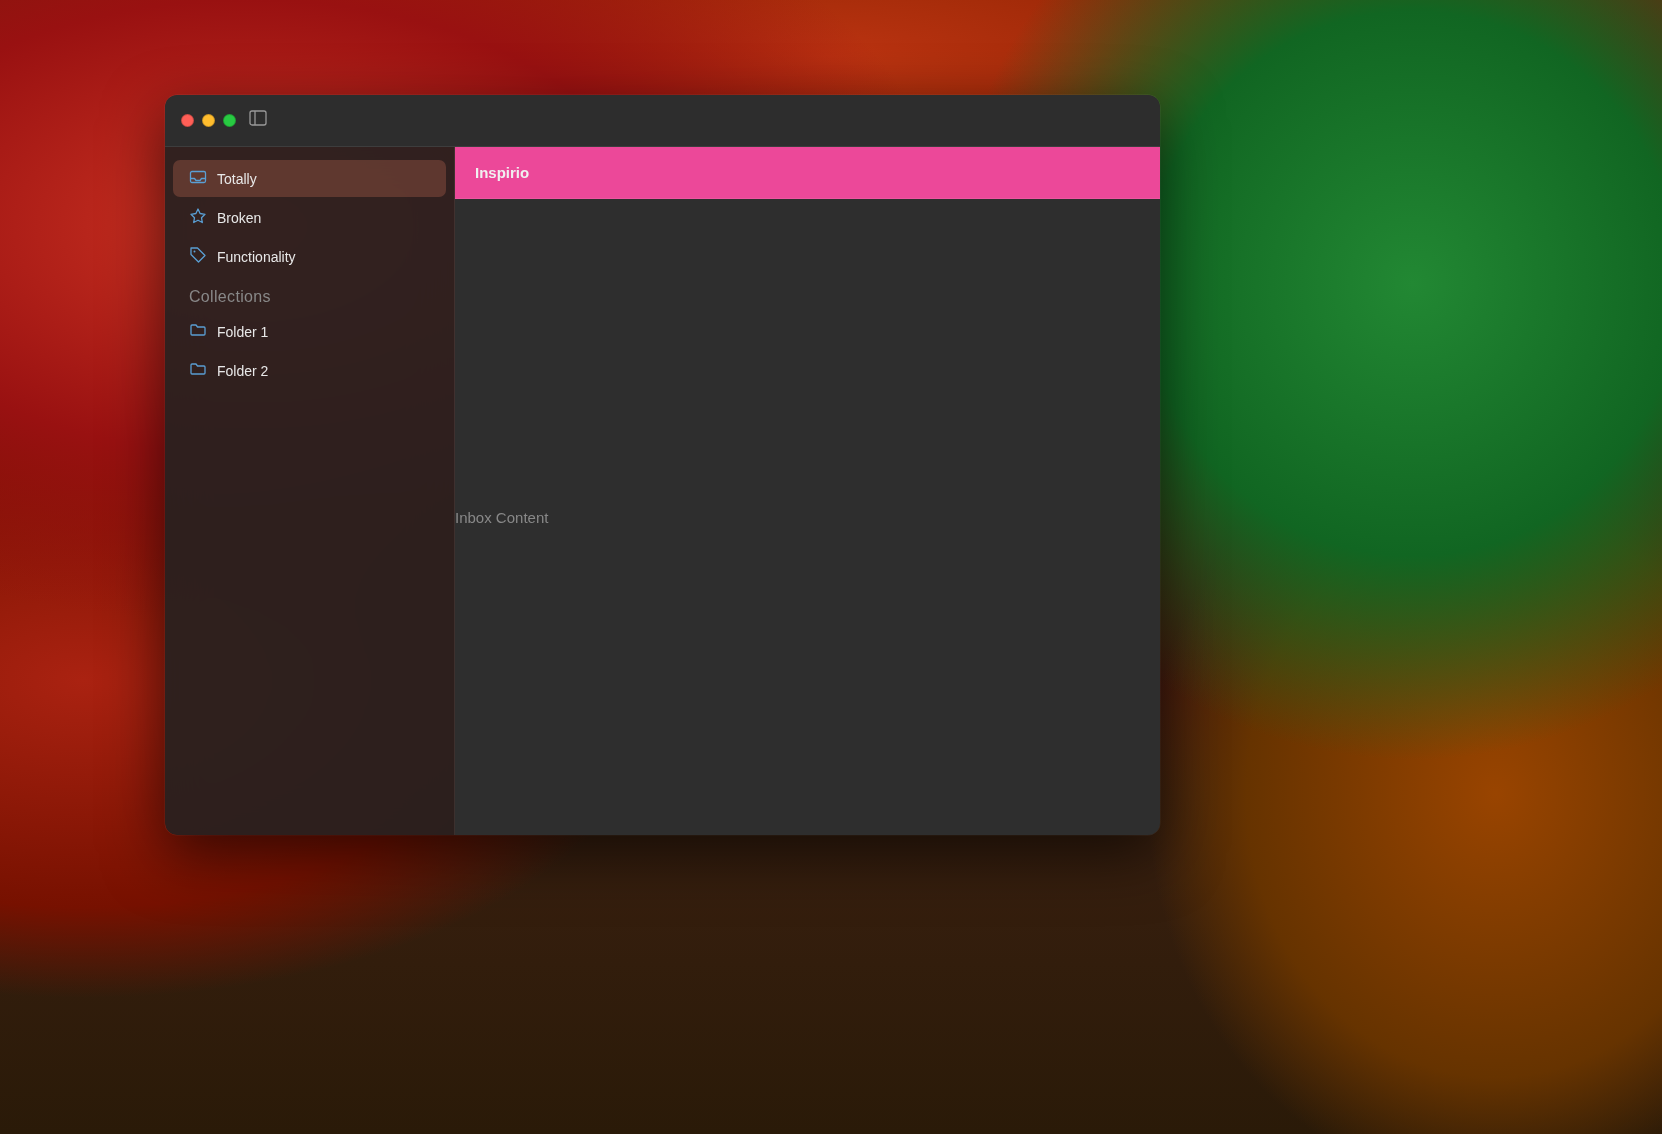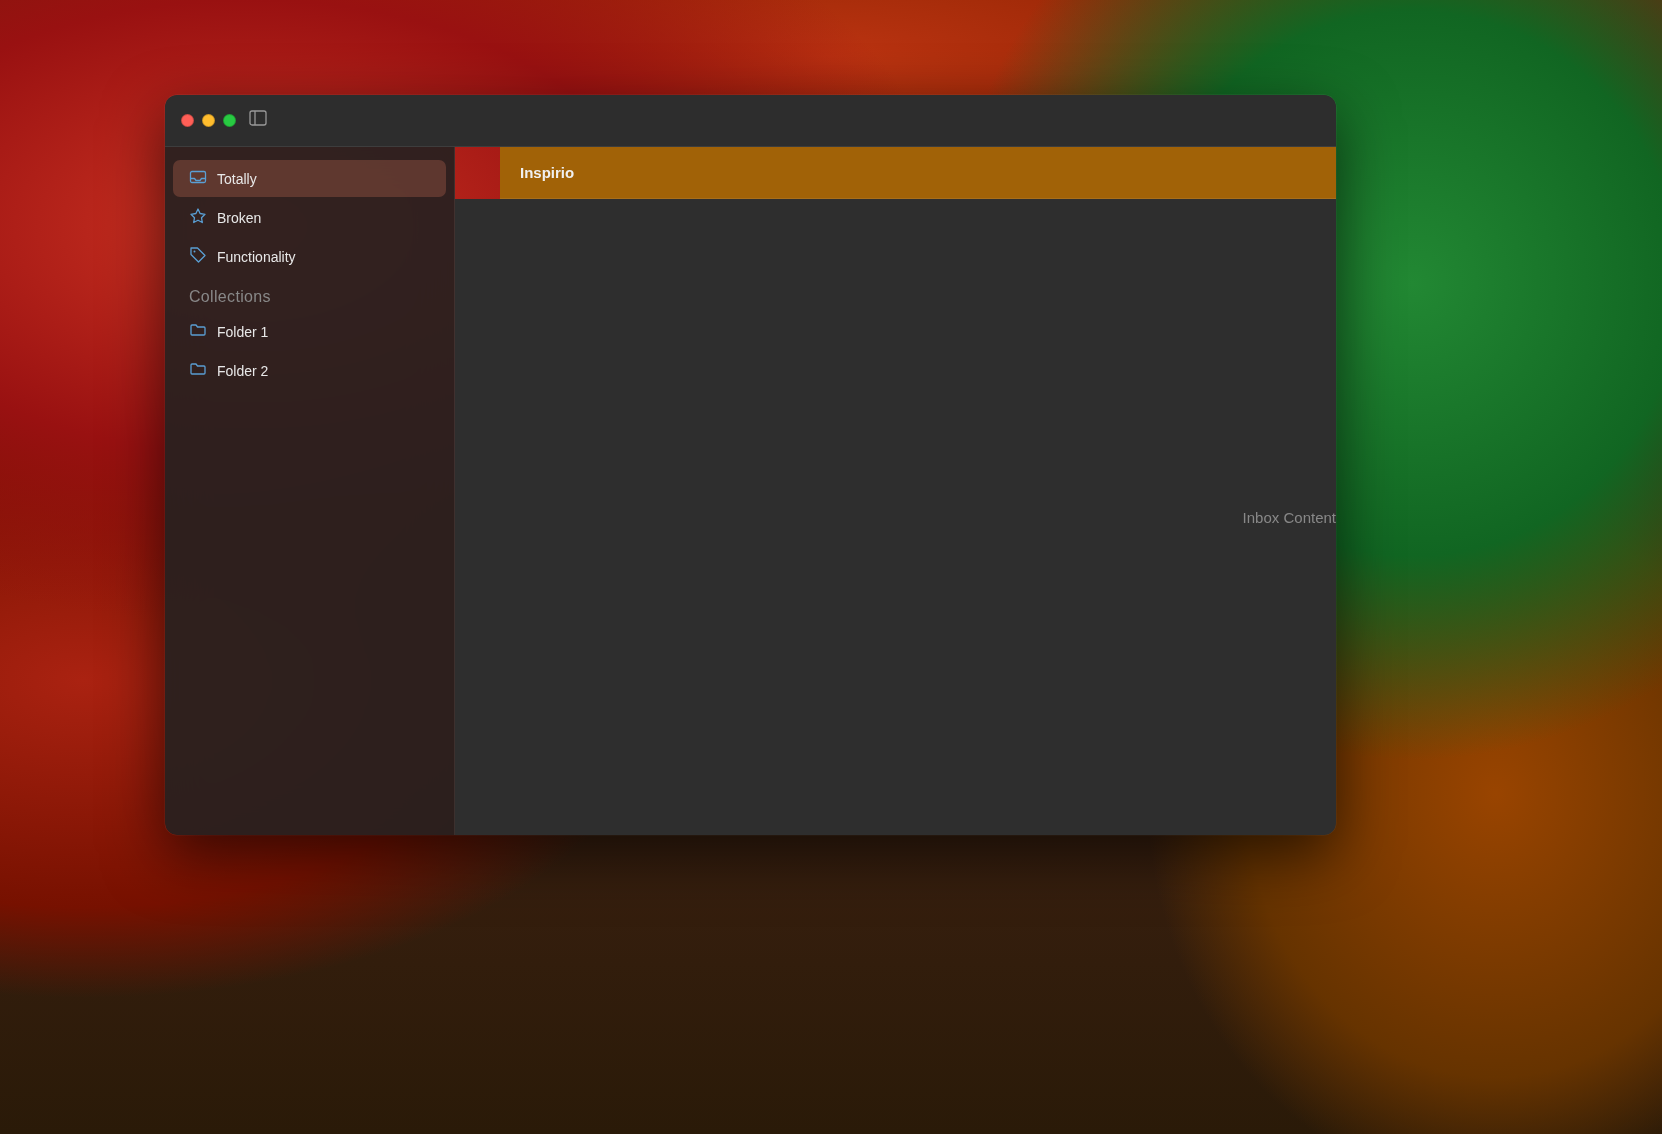--- a/index.html
+++ b/index.html
@@ -30,21 +30,21 @@
         radial-gradient(ellipse 50% 40% at 5% 60%, #aa2211 0%, #771100 50%, transparent 70%),
         radial-gradient(ellipse 30% 50% at 90% 70%, #994400 0%, #663300 50%, transparent 70%),
         radial-gradient(ellipse 70% 30% at 50% 5%, #bb3311 0%, #882200 50%, transparent 70%),
         linear-gradient(180deg, #7a1a0a 0%, #5a1008 40%, #3a2010 70%, #2a1a08 100%);
     }
 
     .app-window {
       position: absolute;
       top: 95px;
       left: 165px;
-      width: 1171px;
+      width: 995px;
       height: 740px;
       border-radius: 12px;
       overflow: hidden;
       display: flex;
       flex-direction: column;
       box-shadow: 0 20px 60px rgba(0,0,0,0.6), 0 0 0 0.5px rgba(255,255,255,0.1);
     }
 
     
     .title-bar {
@@ -143,40 +143,39 @@
 
     .content-wrapper {
       width: 100%;
       height: 100%;
       display: flex;
       flex-direction: column;
     }
 
     .content-title-bar {
       height: 52px;
-      background: #a16207;
+      background: #ec4899;
       border-bottom: 1px solid rgba(255,255,255,0.08);
       display: flex;
       align-items: center;
       padding: 0 20px;
       flex-shrink: 0;
-      margin-left: 45px;
     }
 
     .content-title {
       color: #f0f0f0;
       font-size: 15px;
       font-weight: 600;
     }
 
     .content-body {
       flex: 1;
       display: flex;
       align-items: center;
-      justify-content: flex-end;
+      justify-content: flex-start;
       background: #2e2e2e;
     }
 
     .inbox-content-text {
       color: #888;
       font-size: 15px;
       font-weight: 400;
     }
   </style>
 </head>

